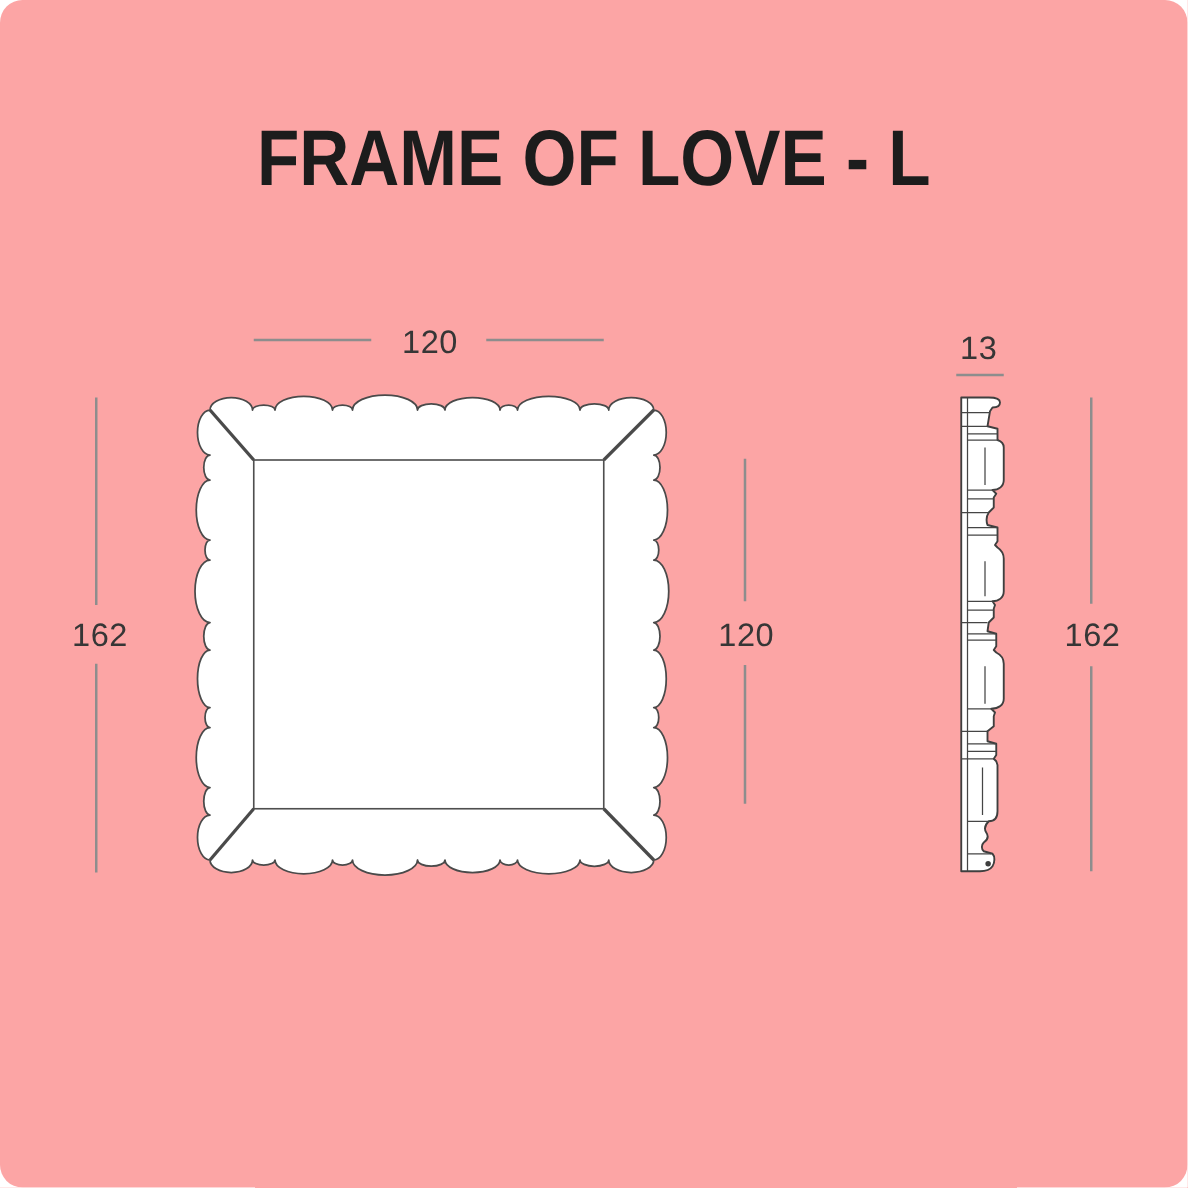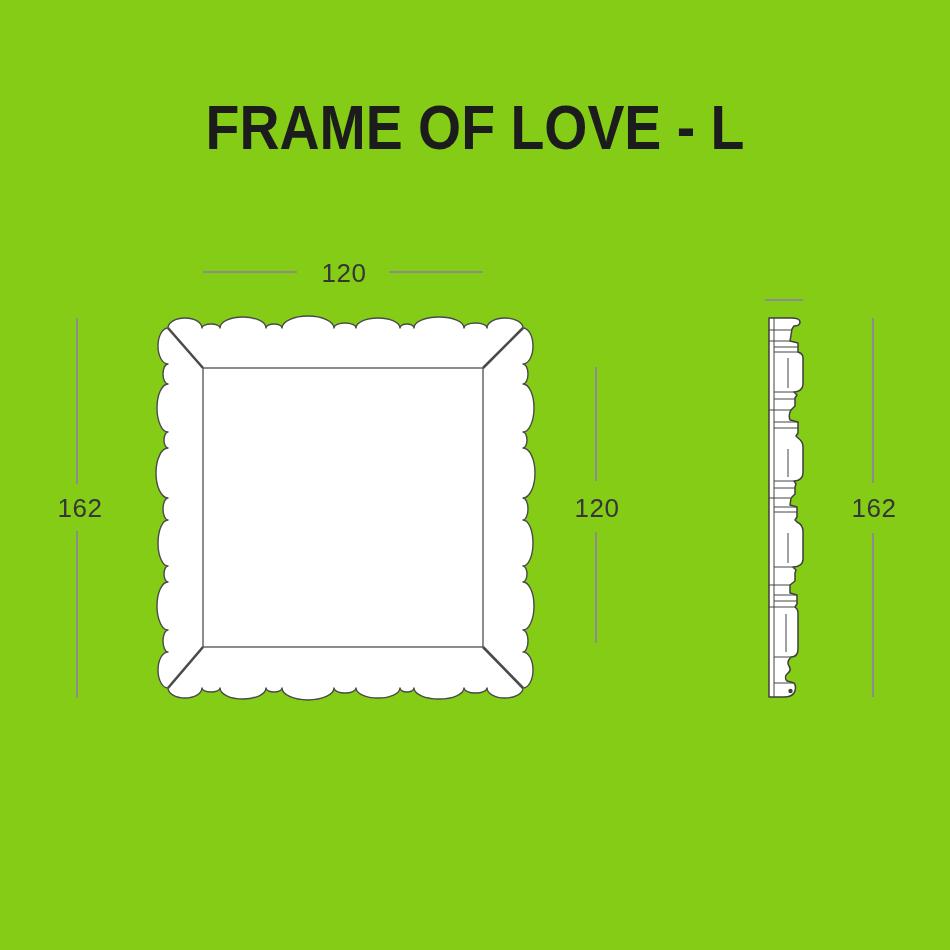--- a/index.html
+++ b/index.html
@@ -1,22 +1,23 @@
 <!DOCTYPE html>
 <html><head>
 <meta charset="utf-8">
 <style>
   html, body { margin: 0; padding: 0; background: #ffffff; }
   .page {
     position: relative;
     width: 950px;
     height: 950px;
-    background: #84cc16;
+    background: #fca5a5;
     font-family: "Liberation Sans", sans-serif;
     overflow: hidden;
+    border-radius: 18px;
   }
   .title {
     position: absolute;
     left: 0; top: 96px;
     width: 950px;
     text-align: center;
     font-size: 63px;
     line-height: 63px;
     font-weight: bold;
     color: #1c1c1c;
@@ -123,19 +124,20 @@
   <div class="dim-label" style="left:294px; top:254px;">120</div>
 
   <div class="dim-line v" style="left:76px; top:318px; height:166px;"></div>
   <div class="dim-line v" style="left:76px; top:531px; height:167px;"></div>
   <div class="dim-label" style="left:30px; top:489px;">162</div>
 
   <div class="dim-line v" style="left:595px; top:367px; height:114px;"></div>
   <div class="dim-line v" style="left:595px; top:532px; height:111px;"></div>
   <div class="dim-label" style="left:547px; top:489px;">120</div>
 
+  <div class="dim-label" style="left:733px; top:259px;">13</div>
   <div class="dim-line h" style="left:765px; top:299px; width:38px;"></div>
 
   <div class="dim-line v" style="left:872px; top:318px; height:165px;"></div>
   <div class="dim-line v" style="left:872px; top:533px; height:164px;"></div>
   <div class="dim-label" style="left:824px; top:489px;">162</div>
 
 </div>
 
 </body></html>

